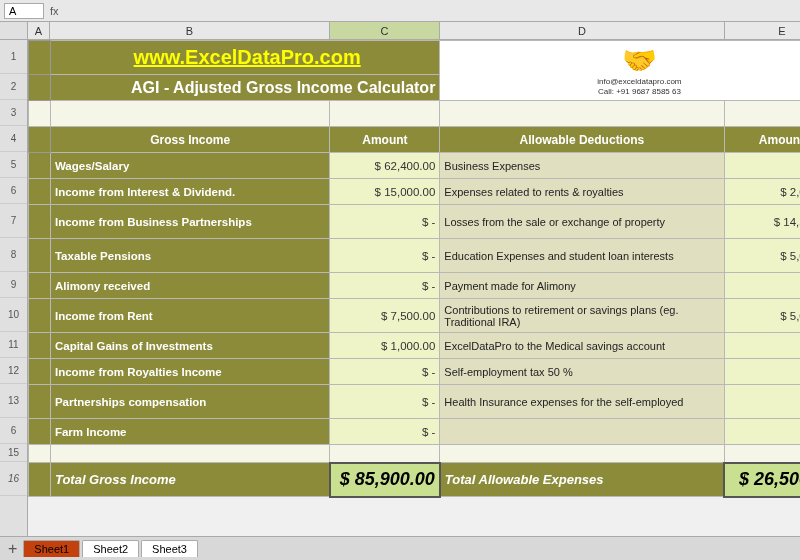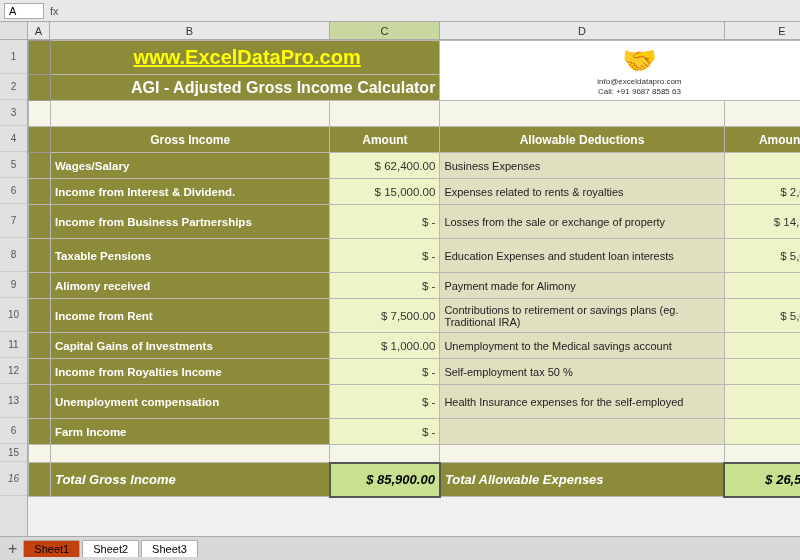--- a/index.html
+++ b/index.html
@@ -180,21 +180,21 @@
       background: #8b8b3a;
       color: white;
       font-weight: bold;
       font-size: 13px;
     }
     .total-amount {
       background: #c8e090;
       border: 2px solid #555;
       text-align: right;
       font-weight: bold;
-      font-size: 13px;
+      font-size: 18px;
     }
 
     
     .logo-cell {
       background: white;
       text-align: center;
       vertical-align: middle;
     }
     .logo-box {
       display: flex;
@@ -400,35 +400,35 @@
           <td class="income-row-label">Income from Rent</td>
           <td class="amount-input">$  7,500.00</td>
           <td class="deduction-row-label">Contributions to retirement or savings plans (eg. Traditional IRA)</td>
           <td class="amount-input">$  5,000.00</td>
         </tr>
 
         <tr class="r11">
           <td style="background:#8b8b3a;"></td>
           <td class="income-row-label">Capital Gains of Investments</td>
           <td class="amount-input">$  1,000.00</td>
-          <td class="deduction-row-label">Unemployment to the Medical savings account</td>
+          <td class="deduction-row-label">ExcelDataPro to the Medical savings account</td>
           <td class="amount-zero">$         -</td>
         </tr>
 
         <tr class="r12">
           <td style="background:#8b8b3a;"></td>
           <td class="income-row-label">Income from Royalties Income</td>
           <td class="amount-zero">$           -</td>
           <td class="deduction-row-label">Self-employment tax 50 %</td>
           <td class="amount-zero">$         -</td>
         </tr>
 
         <tr class="r13">
           <td style="background:#8b8b3a;"></td>
-          <td class="income-row-label">Unemployment compensation</td>
+          <td class="income-row-label">Partnerships compensation</td>
           <td class="amount-zero">$           -</td>
           <td class="deduction-row-label">Health Insurance expenses for the self-employed</td>
           <td class="amount-zero">$         -</td>
         </tr>
 
         <tr class="r14">
           <td style="background:#8b8b3a;"></td>
           <td class="income-row-label">Farm Income</td>
           <td class="amount-zero">$           -</td>
           <td style="background:#e0dfc0;"></td>

